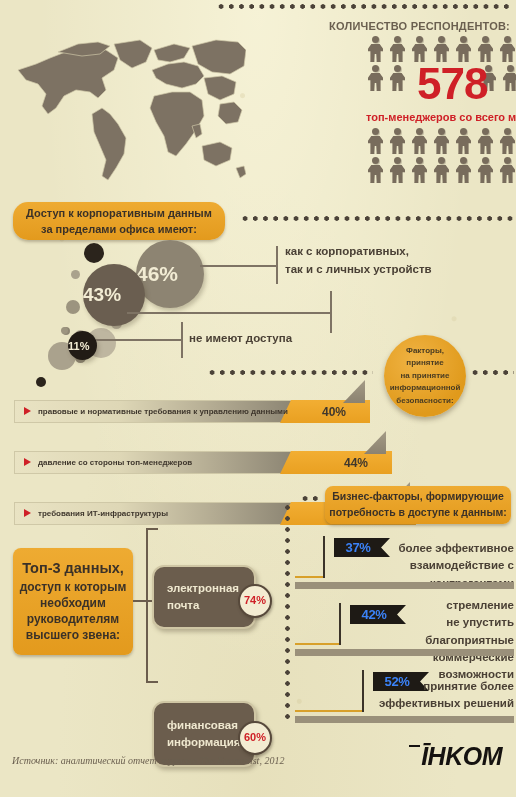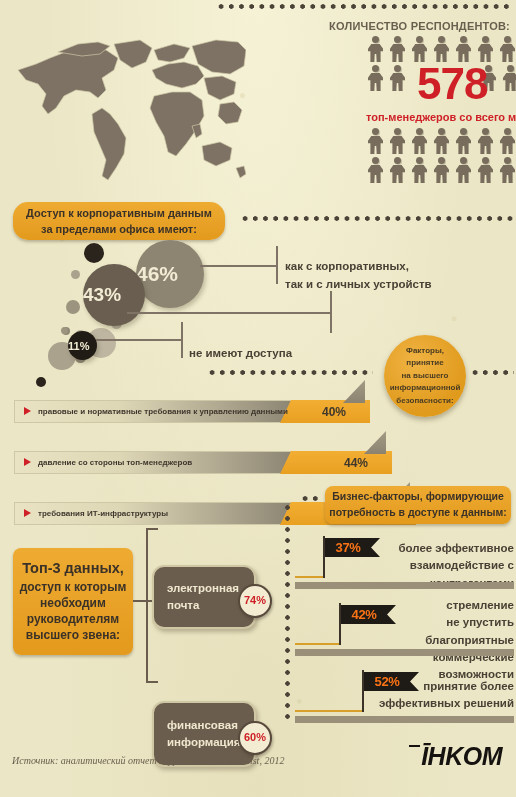--- a/index.html
+++ b/index.html
@@ -65,21 +65,21 @@
     font-weight:bold;line-height:1.5;
   }
 
   
   .bubble{border-radius:50%;display:flex;align-items:center;justify-content:flex-start;
           color:#f2ecd4;font-weight:bold;box-shadow:2px 3px 4px rgba(90,78,55,.3);}
   .deco{border-radius:50%;}
 
   .leader{background:#7e7364;position:absolute;}
   .leader-v{width:2px;background:#7e7364;position:absolute;}
-  .lbl{font-size:11.5px;font-weight:bold;color:#4a4035;line-height:1.55;margin-top:15px;}
+  .lbl{font-size:11.5px;font-weight:bold;color:#4a4035;line-height:1.55;}
 
   
   .fcircle{
     border-radius:50%;
     background:radial-gradient(circle at 38% 32%, #f0b343, #e09a1c 70%);
     box-shadow:0 3px 5px rgba(90,78,55,.4);
     display:flex;align-items:center;justify-content:center;text-align:center;
     font-size:8px;font-weight:bold;color:#4a3c22;line-height:1.55;padding:0 6px;box-sizing:border-box;
   }
 
@@ -126,24 +126,24 @@
     display:flex;align-items:center;justify-content:center;
     color:#cf2027;font-weight:bold;font-size:11px;
     box-shadow:1px 2px 3px rgba(70,60,45,.4);
   }
   .t3line{position:absolute;background:#6b5d4d;}
 
   
   .flagpole{position:absolute;width:2px;background:#3b3329;}
   .flagbase{position:absolute;height:2px;background:#d8a02a;}
   .flag{
-    position:absolute;background:#1e1a15;color:#f97316;
+    position:absolute;background:#1e1a15;color:#3b82f6;
     font-size:13px;font-weight:bold;display:flex;align-items:center;justify-content:center;
     clip-path:polygon(0 0,100% 0,84% 50%,100% 100%,0 100%);
-    padding-right:8px;box-sizing:border-box;letter-spacing:-.4px;
+    padding-right:8px;box-sizing:border-box;letter-spacing:-.4px;margin-left:10px;
   }
   .ruler{position:absolute;height:8px;border-top:1.5px solid #9a907a;}
   .ruler::after{
     content:"";position:absolute;left:0;right:0;top:0;height:6px;
     background-image:linear-gradient(#9a907a,#9a907a);
     background-size:1.5px 6px;background-repeat:repeat-x;background-position:0 0;
   }
   .ruler-ticks{
     position:absolute;top:0;left:0;right:0;height:6px;
     background-image:linear-gradient(90deg,#9a907a 0 1.5px,transparent 1.5px);
@@ -355,21 +355,21 @@
     <div>не имеют доступа</div>
   </div>
 
   <div class="abs dots" style="left:207px;top:370px;width:166px;"></div>
   <div class="abs dots" style="left:470px;top:370px;width:44px;"></div>
 
   <div class="abs fcircle" style="left:384px;top:335px;width:82px;height:82px;">
     <div>
       <div>Факторы,</div>
       <div>принятие</div>
-      <div>на высшего</div>
+      <div>на принятие</div>
       <div>информационной</div>
       <div>безопасности:</div>
     </div>
   </div>
 
   <div class="abs barrow" style="left:14px;top:400px;width:420px;">
     <div class="bar-plate" style="width:278px;"></div>
     <div class="bar-fill" style="left:266px;width:90px;"></div>
     <div class="bar-tip" style="left:329px;top:-20px;"></div>
     <div class="tri"></div>

